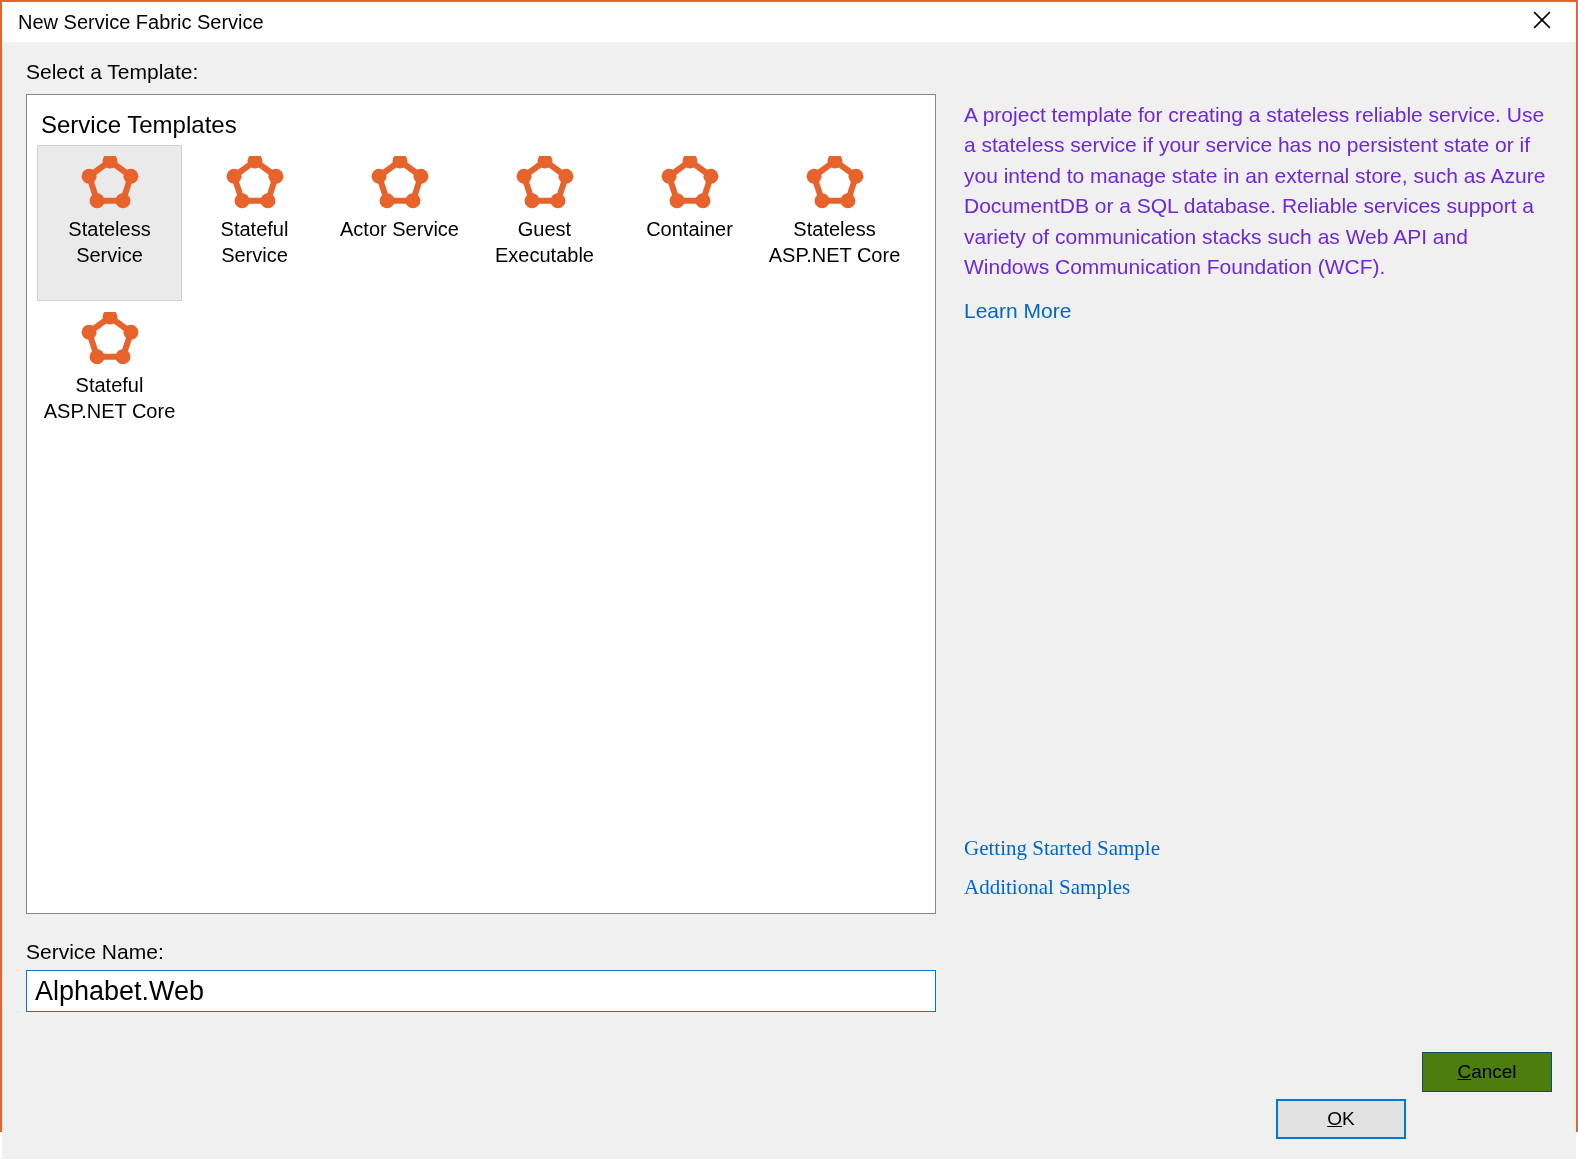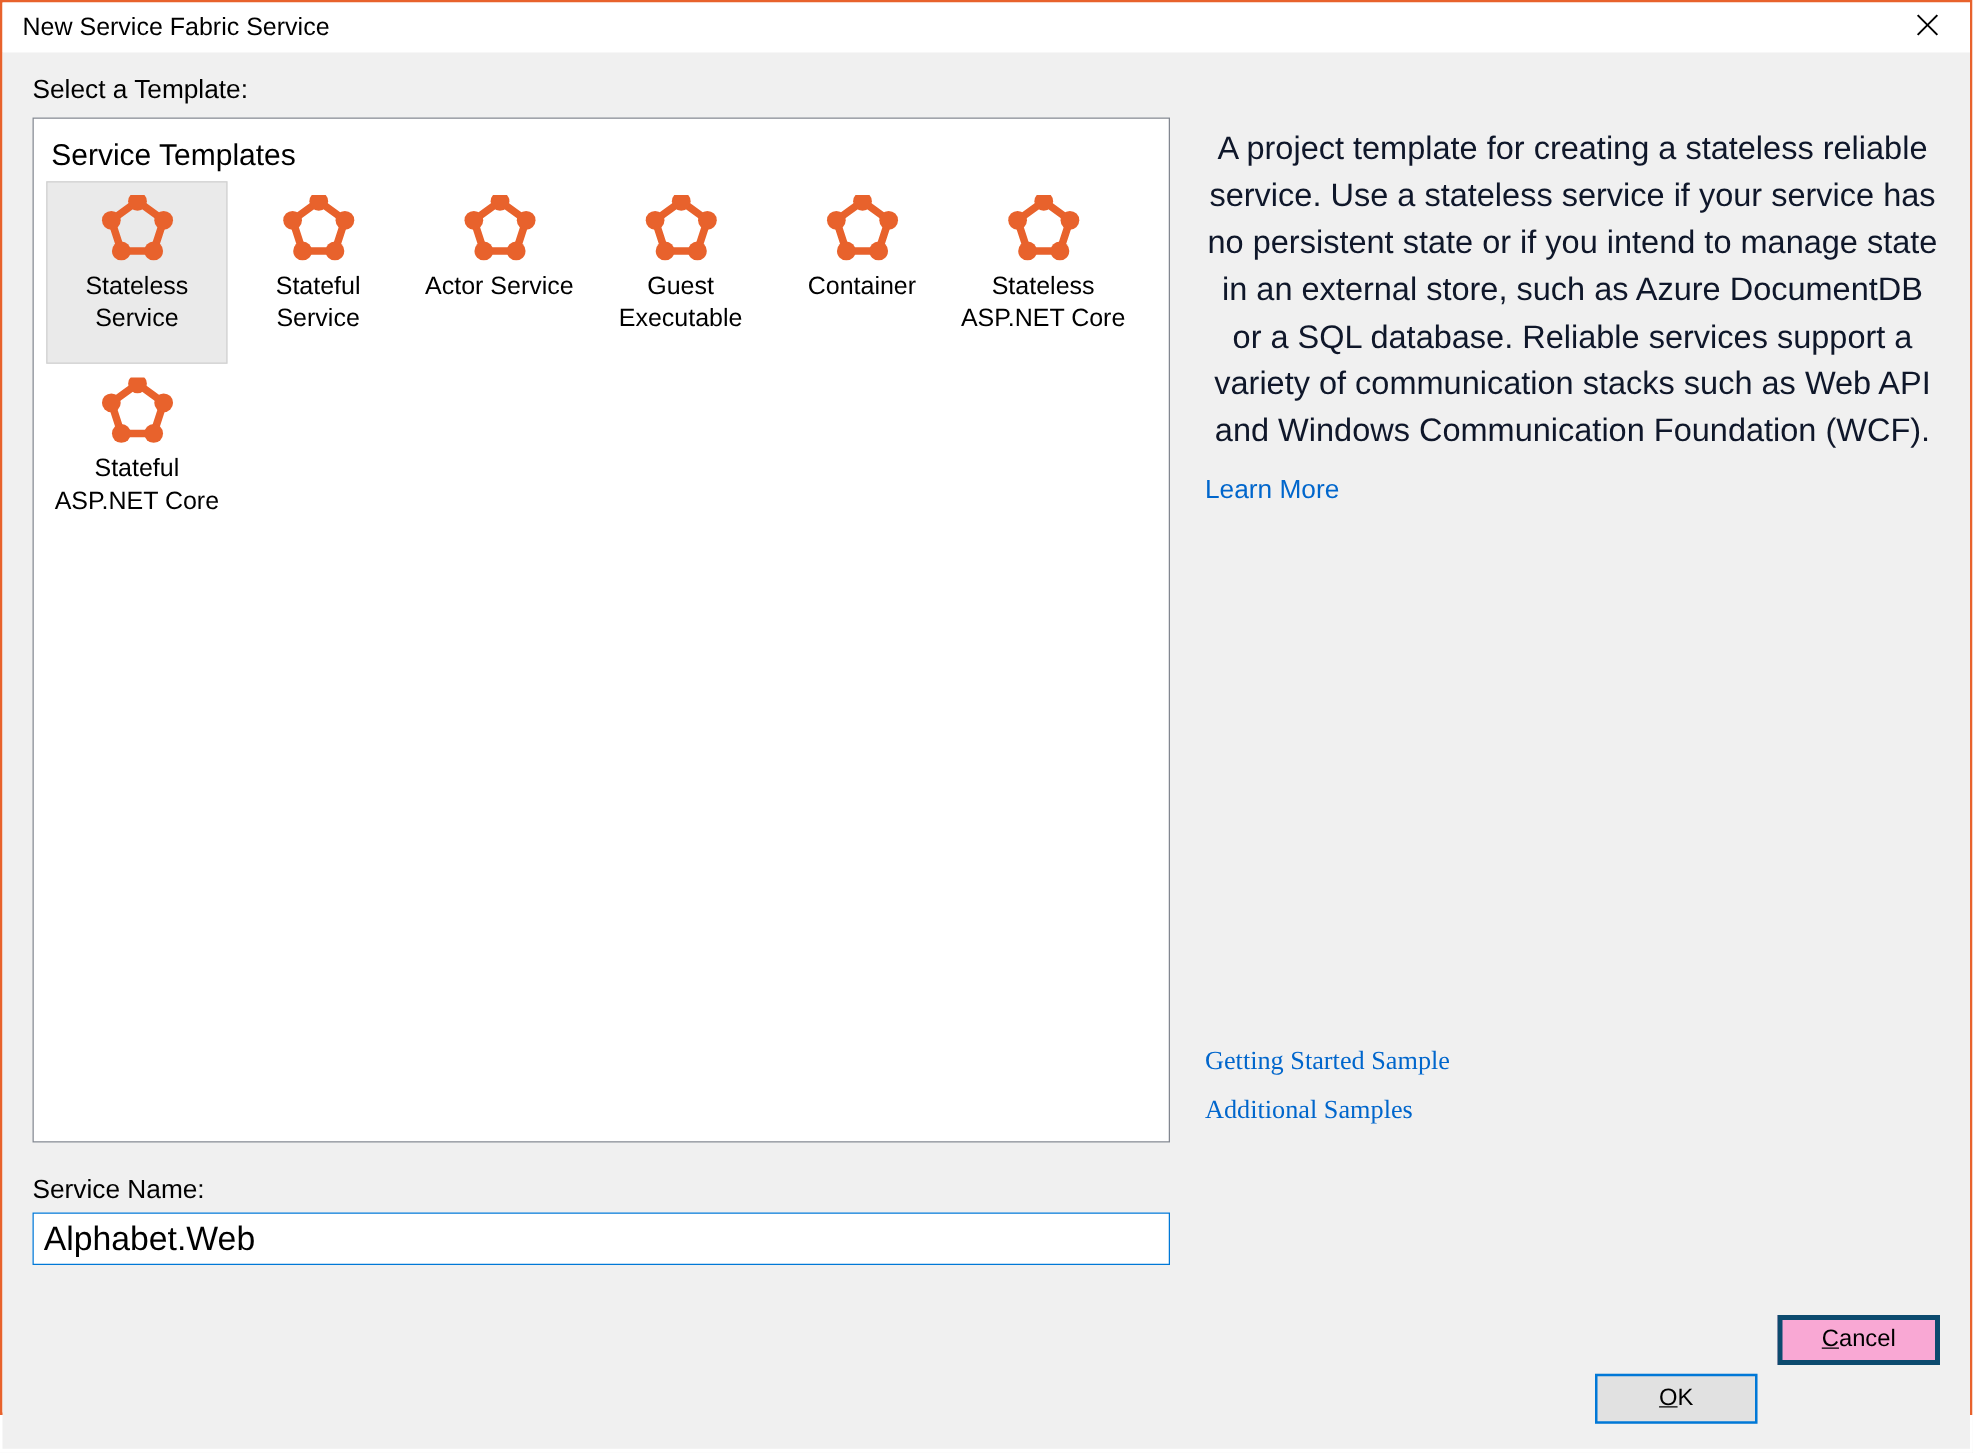--- a/index.html
+++ b/index.html
@@ -56,21 +56,21 @@
   .template-box h2 {
     margin: 0 0 6px 4px;
     font-size: 24px; font-weight: 400;
   }
   .template-grid {
     display: flex; flex-wrap: wrap;
     align-content: flex-start;
   }
   .template-item {
     width: 145px;
-    padding: 10px 4px 22px 4px;
+    padding: 10px 4px 32px 4px;
     text-align: center;
     cursor: pointer;
     border: 1px solid transparent;
     display: flex; flex-direction: column; align-items: center;
   }
   .template-item.selected {
     background: #eaeaea;
     border: 1px solid #d0d0d0;
   }
   .template-item .icon {
@@ -82,23 +82,22 @@
     font-size: 20px; color: #000; line-height: 1.3;
     word-wrap: break-word;
   }
 
   .side-pane {
     flex: 1;
     display: flex; flex-direction: column;
     padding-top: 6px;
   }
   .desc {
-    font-size: 26px; color: #0f172a; line-height: 1.45;
+    font-size: 21px; color: #6d28d9; line-height: 1.45;
     margin-bottom: 16px;
-    text-align: center;
   }
   a.linklike {
     color: #0066cc; text-decoration: none;
     font-size: 21px;
     display: inline-block;
     cursor: pointer;
   }
   .side-spacer { flex: 1; }
   .bottom-links a { display: block; margin-bottom: 14px; font-family: Liberation Serif, serif; }
 
@@ -119,22 +118,22 @@
 
   .button-row {
     display: flex; justify-content: flex-end;
     gap: 16px;
     margin-top: 40px;
   }
   .btn {
     width: 130px; height: 40px;
     font-size: 19px;
     font-family: inherit;
-    background: #f9a8d4;
-    border: 4px solid #0c4a6e;
+    background: #4d7c0f;
+    border: 1px solid #0c4a6e;
     cursor: pointer;
   }
   .btn.default {
     border: 2px solid #0078d7;
     background: #e1e1e1;
     margin-top: 47px;
   }
   .btn .accel { text-decoration: underline; }
 </style>
 </head>

